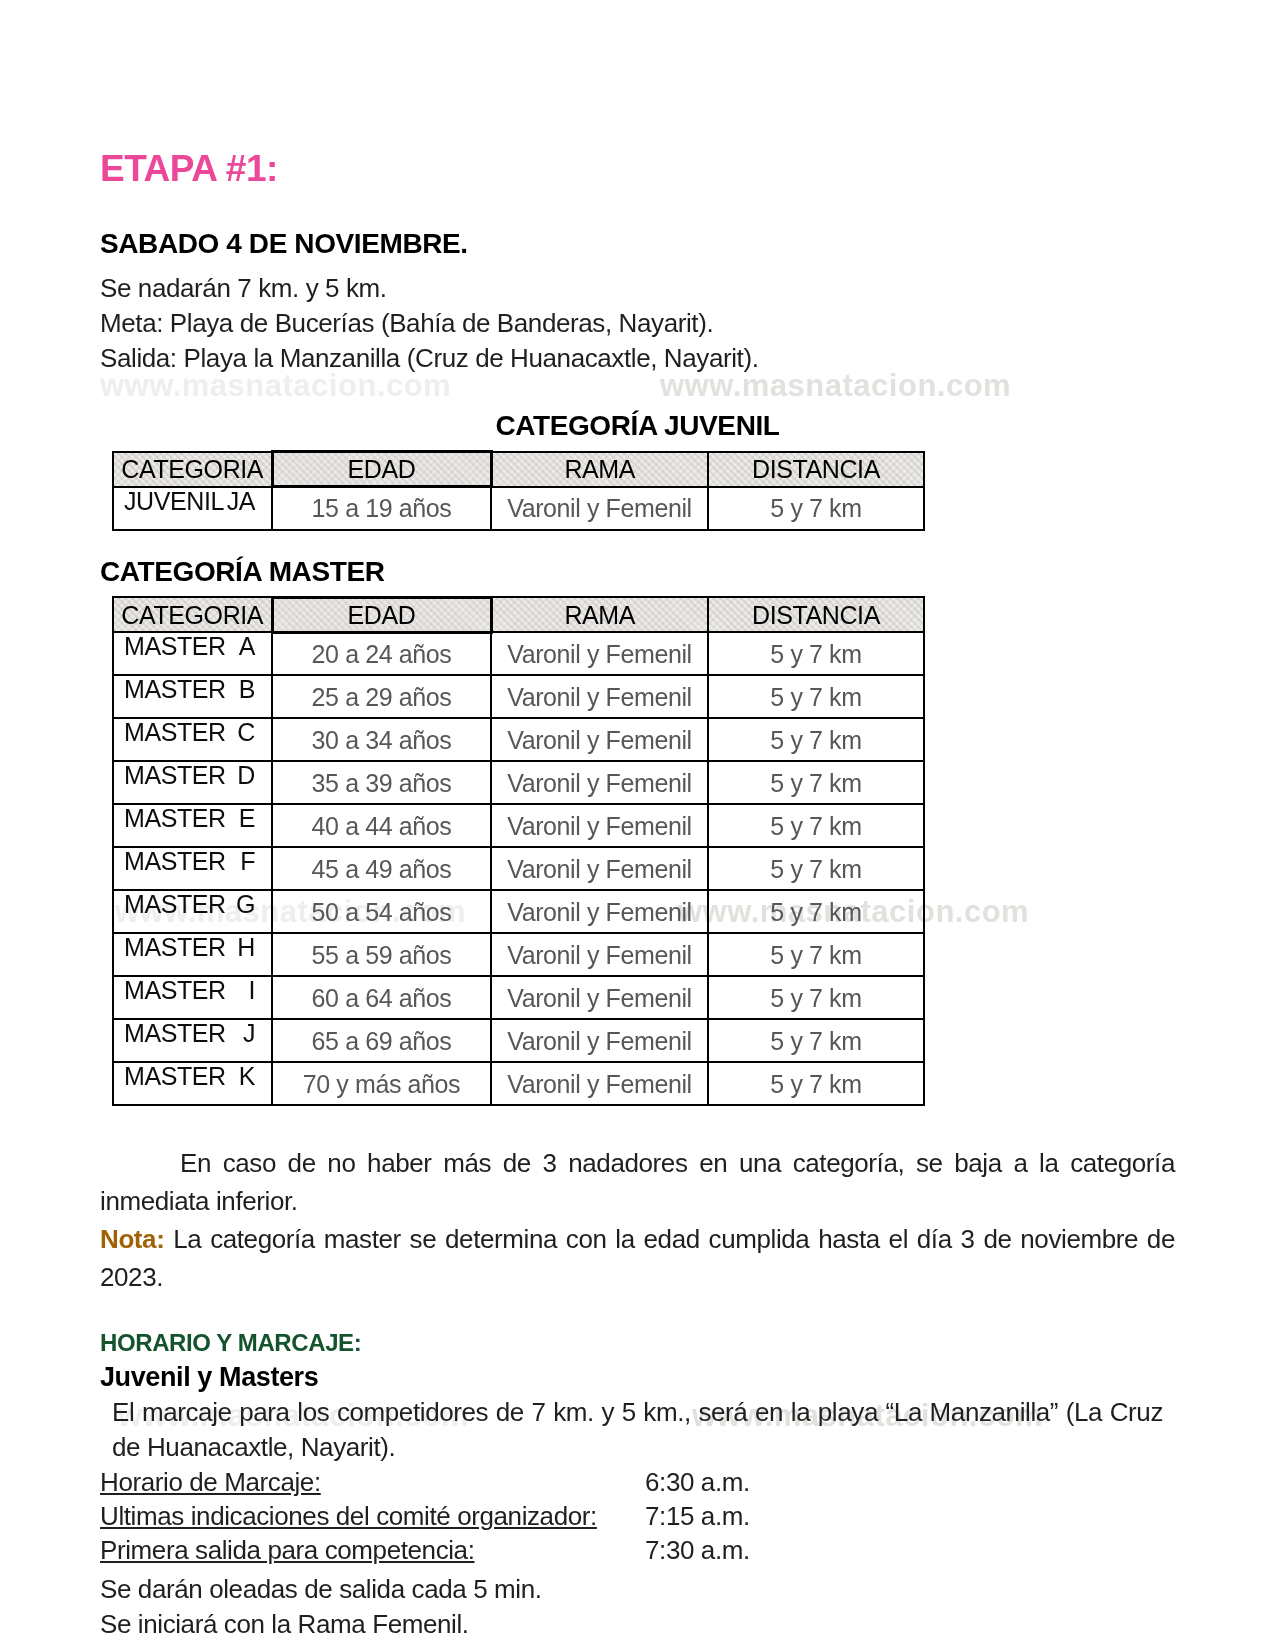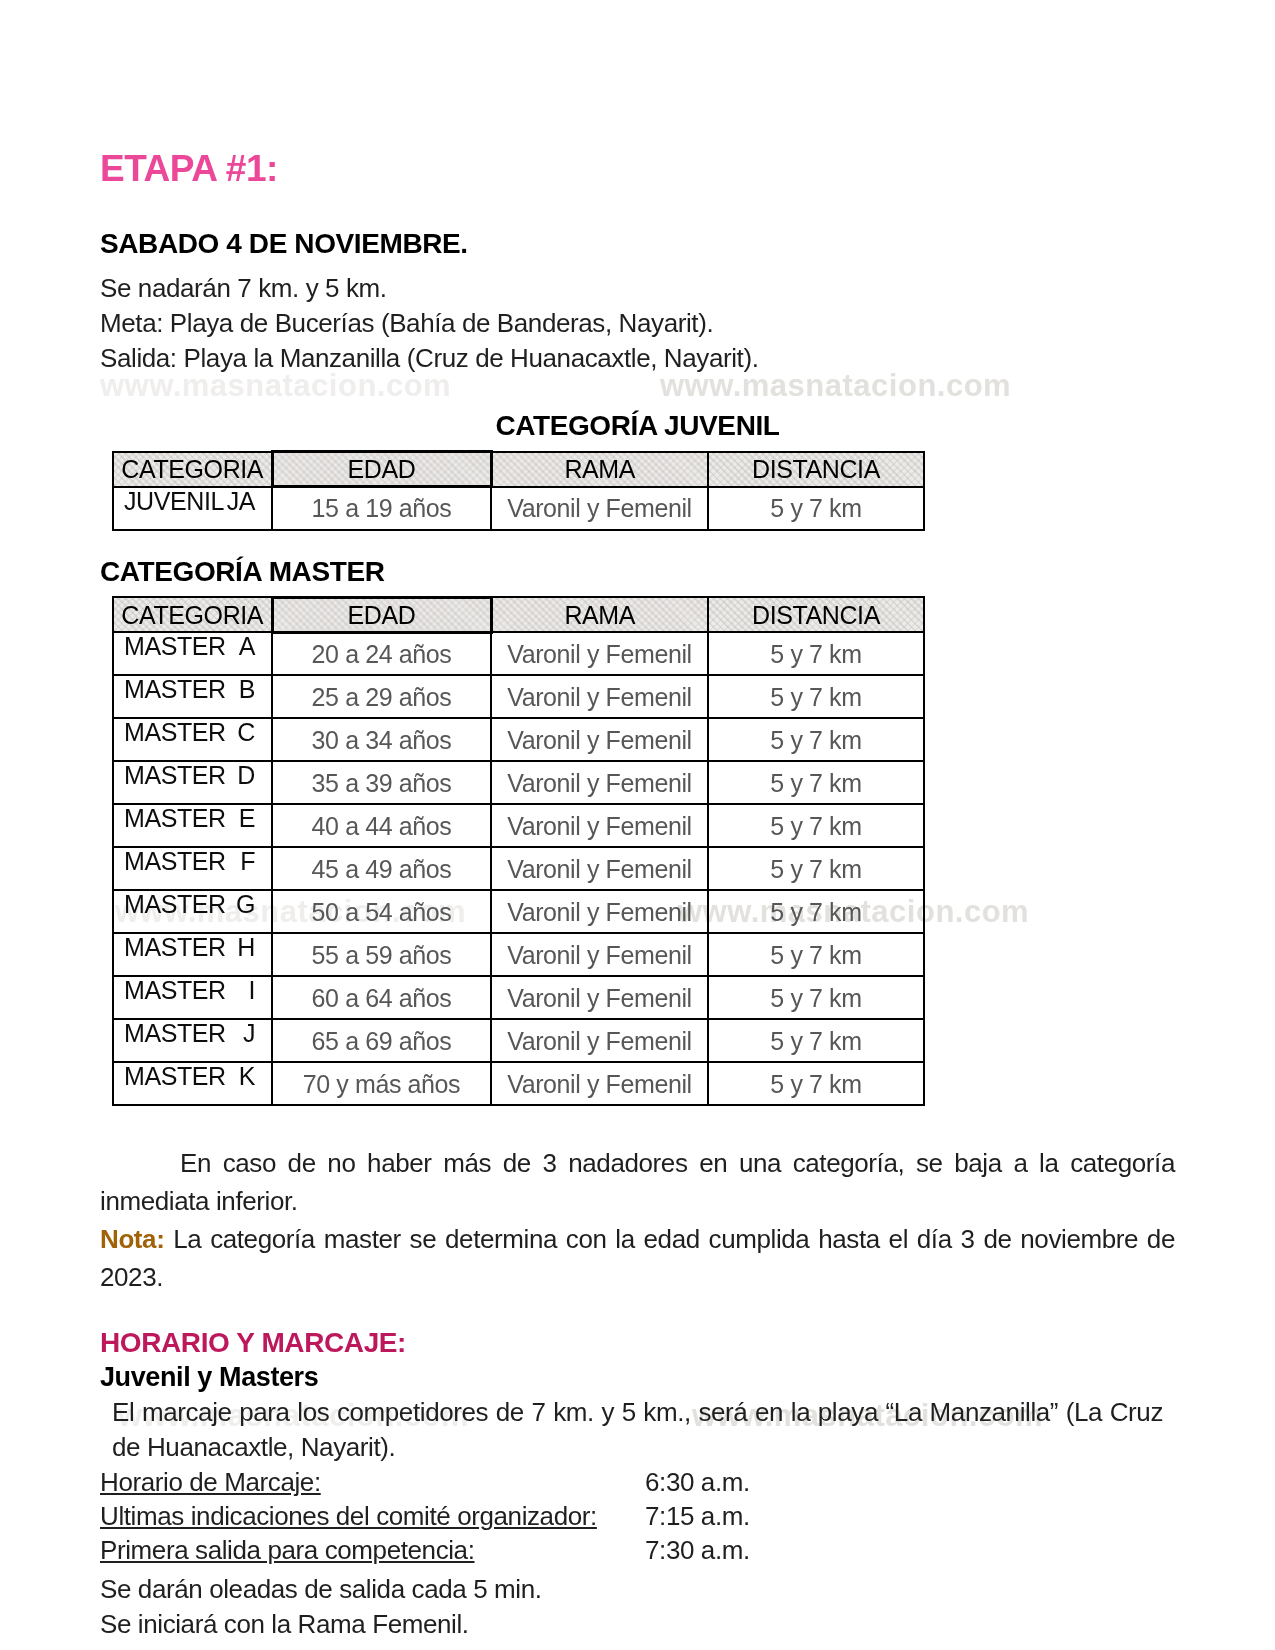--- a/index.html
+++ b/index.html
@@ -68,21 +68,21 @@
   .cat-flex{
     display:flex;justify-content:space-between;align-items:center;
     padding:0 16px 15px 10px;height:100%;
   }
 
   .para{font-size:26px;text-align:justify;}
   .para1{margin:38px 0 0;line-height:38px;text-indent:80px;}
   .para-nota{margin:0;line-height:38px;}
   .bold-black{font-weight:bold;color:#a16207;}
 
-  .h-horario{margin:30px 0 0;font-size:28px;line-height:33px;font-weight:bold;color:#be185d;}
+  .h-horario{margin:30px 0 0;font-size:24px;line-height:33px;font-weight:bold;color:#14532d;}
   .h-juvmasters{margin:2px 0 0;font-size:27px;line-height:33px;font-weight:bold;color:#000;}
   .para-marcaje{margin:1px 12px 0;line-height:35px;}
 
   .schedule{margin:0;}
   .sched-line{display:flex;font-size:26px;line-height:34px;}
   .sched-label{width:545px;flex:0 0 auto;text-decoration:underline;}
   .sched-time{flex:0 0 auto;}
 
   .extra-lines{margin:5px 0 0;}
   .extra-lines div{font-size:26px;line-height:35px;}

